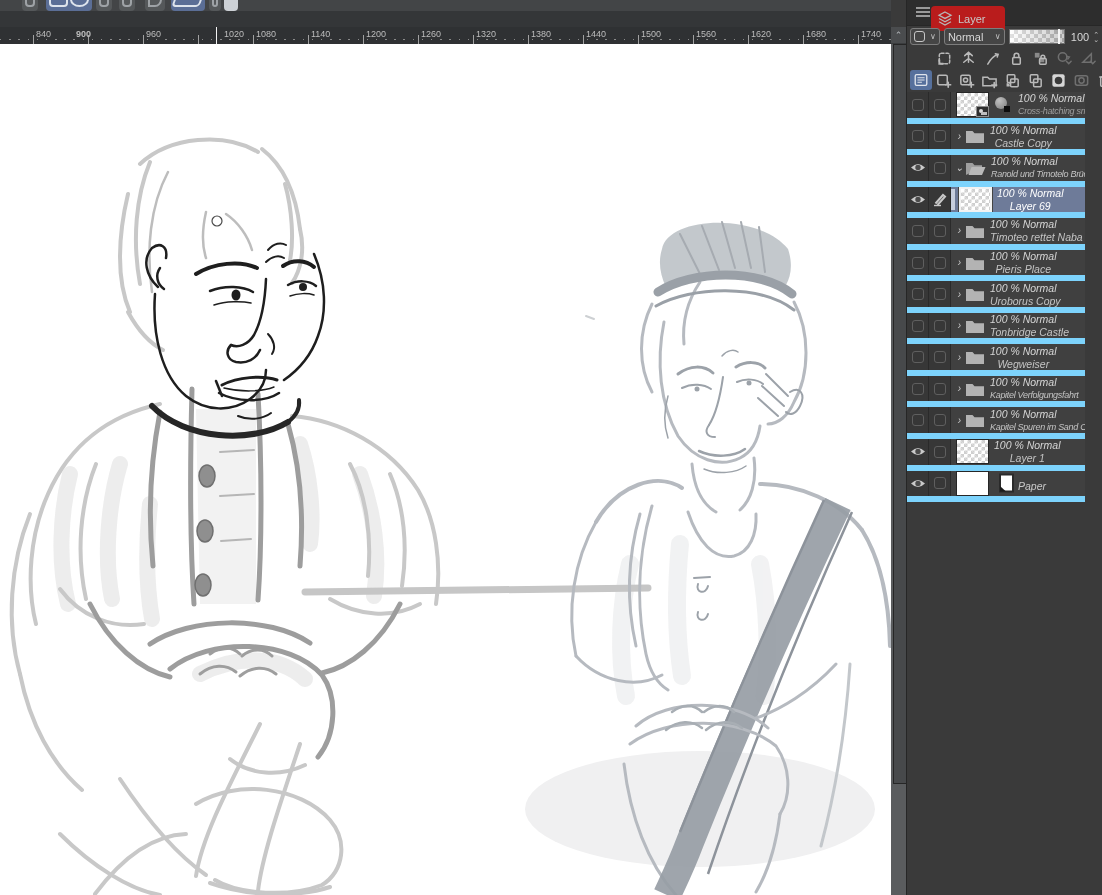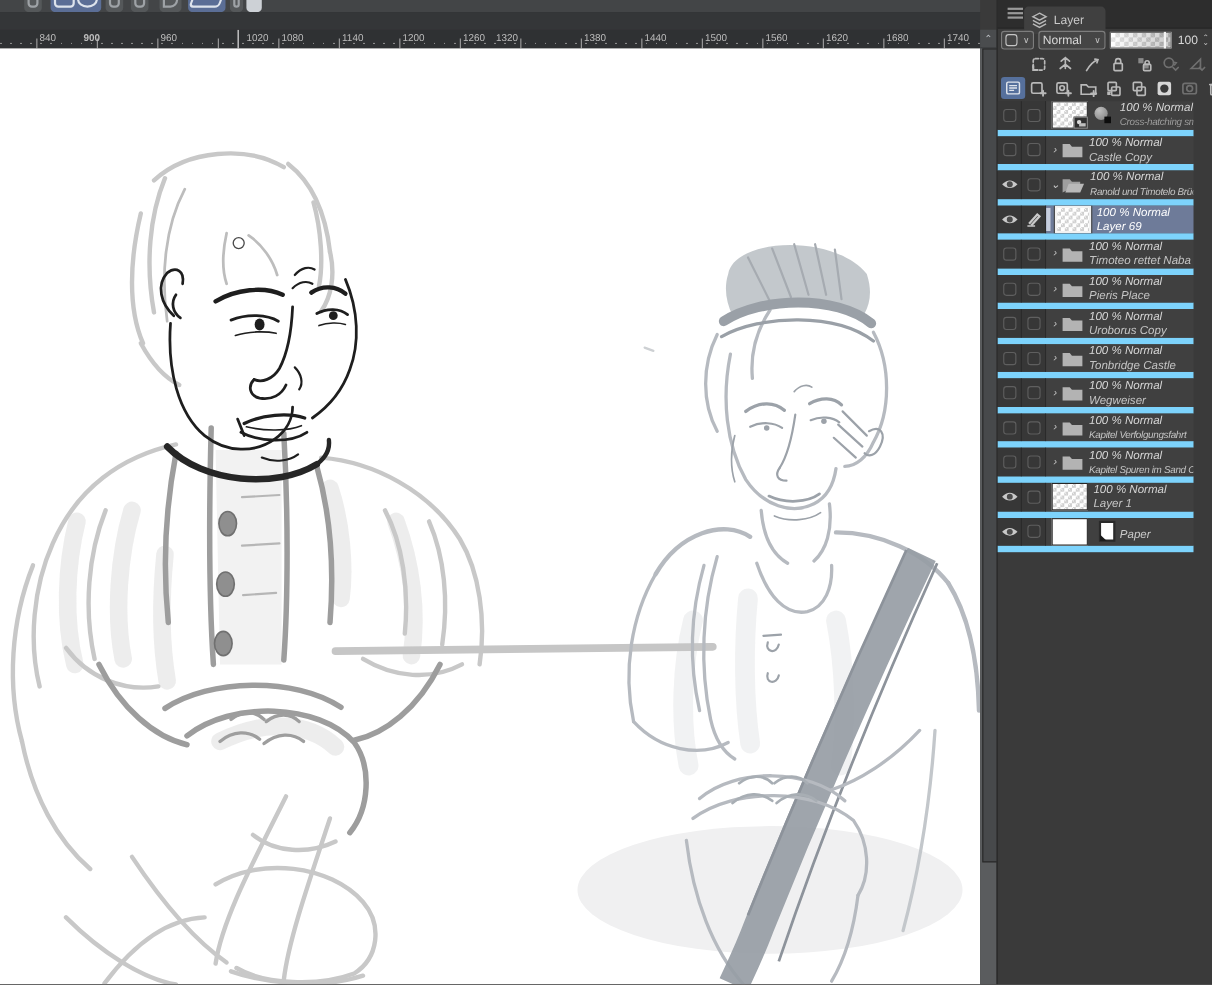--- a/index.html
+++ b/index.html
@@ -29,21 +29,21 @@
   
   .canvas{position:absolute;left:0;top:44px;width:891px;height:851px;background:#ffffff;overflow:hidden;}
   .vscroll{position:absolute;left:891px;top:44px;width:15px;height:851px;background:#5a5c5e;}
   .vscroll .thumb{position:absolute;left:0;top:0;width:15px;height:740px;background:#47494b;}
 
   
   .layer-panel{position:absolute;left:906px;top:0;width:196px;height:895px;background:#3a3a3a;border-left:1px solid #262626;}
   .tabbar{position:absolute;left:0;top:0;right:0;height:26px;background:#2d2d2d;border-bottom:1px solid #272727;}
   .hamburger{position:absolute;left:9px;top:7px;width:14px;height:11px;}
   .hamburger span{display:block;height:2px;background:#9a9a9a;margin-bottom:2px;}
-  .tab{position:absolute;left:24px;top:6px;width:74px;height:25px;background:#404040;border-radius:4px 4px 0 0;
+  .tab{position:absolute;left:24px;top:6px;width:74px;height:25px;background:#b91c1c;border-radius:4px 4px 0 0;
     display:flex;align-items:center;gap:5px;padding-left:6px;}
   .tab-label{font-size:11px;color:#c9c9c9;}
 
   .controls{position:absolute;left:0;top:26px;right:0;height:21px;display:flex;align-items:center;gap:4px;padding:0 3px;}
   .combo{height:17px;background:#454545;border:1px solid #7d7d7d;border-radius:3px;display:flex;align-items:center;
     color:#d8d8d8;font-size:11px;padding:0 3px;gap:3px;}
   .combo .chev{font-size:8px;color:#c0c0c0;margin-left:auto;}
   .combo-blend-icon{width:11px;height:11px;border:1.6px solid #c6c6c6;border-radius:3px;}
   .op-slider{position:relative;width:57px;height:15px;border:1px solid #6e6e6e;
     background-color:#fff;
@@ -83,21 +83,21 @@
   .thumb .badge b{position:absolute;right:1px;bottom:1px;width:6px;height:3px;background:#bfbfbf;}
   .thumb .scribble{position:absolute;left:9px;top:8px;width:3px;height:3px;background:#555;
     box-shadow:4px 2px 0 #666,8px -1px 0 #555,2px 6px 0 #777,7px 6px 0 #5a5a5a;}
   .extra-icon{width:15px;height:15px;position:relative;flex:none;margin:0 3px 0 6px;}
   .extra-icon .ball{position:absolute;left:0;top:0;width:12px;height:12px;border-radius:50%;
     background:radial-gradient(circle at 35% 30%,#c0c0c0,#7c7c7c);}
   .extra-icon .sq{position:absolute;right:0;bottom:0;width:6px;height:6px;background:#0d0d0d;}
   .arrow{width:11px;font-size:10px;color:#c8c8c8;text-align:center;flex:none;}
   .ltext{margin-left:5px;overflow:hidden;white-space:nowrap;}
   .ltext .l1{font-size:10.5px;color:#d6d6d6;line-height:13px;}
-  .ltext .l2{font-size:10.5px;color:#c4c4c4;line-height:12px;}
+  .ltext .l2{font-size:10.5px;color:#c4c4c4;line-height:12px;text-align:center;}
   .ltext .l2.small{font-size:9px;letter-spacing:-0.3px;}
   .ltext .l2.dim{color:#9d9d9d;}
   .lcontent.selected .l1,.lcontent.selected .l2{color:#ffffff;}
   .paper-name{font-size:10.5px;color:#c9c9c9;align-self:flex-end;margin:0 0 4px 2px;}
 </style>
 </head>
 <body>
 
 <div class="stage">
 
@@ -139,21 +139,21 @@
       <span class="rlabel" style="left: 201px; margin-left: 23px;">1020</span>
       <div class="tick" style="left: 253px;"></div>
       <span class="rlabel" style="left: 256px;">1080</span>
       <div class="tick" style="left: 308px;"></div>
       <span class="rlabel" style="left: 311px;">1140</span>
       <div class="tick" style="left: 363px;"></div>
       <span class="rlabel" style="left: 366px;">1200</span>
       <div class="tick" style="left: 418px;"></div>
       <span class="rlabel" style="left: 421px;">1260</span>
       <div class="tick" style="left: 473px;"></div>
-      <span class="rlabel" style="left: 451px;">1320</span>
+      <span class="rlabel" style="left: 476px;">1320</span>
       <div class="tick" style="left: 528px;"></div>
       <span class="rlabel" style="left: 531px;">1380</span>
       <div class="tick" style="left: 583px;"></div>
       <span class="rlabel" style="left: 586px;">1440</span>
       <div class="tick" style="left: 638px;"></div>
       <span class="rlabel" style="left: 641px;">1500</span>
       <div class="tick" style="left: 693px;"></div>
       <span class="rlabel" style="left: 696px;">1560</span>
       <div class="tick" style="left: 748px;"></div>
       <span class="rlabel" style="left: 751px;">1620</span>

